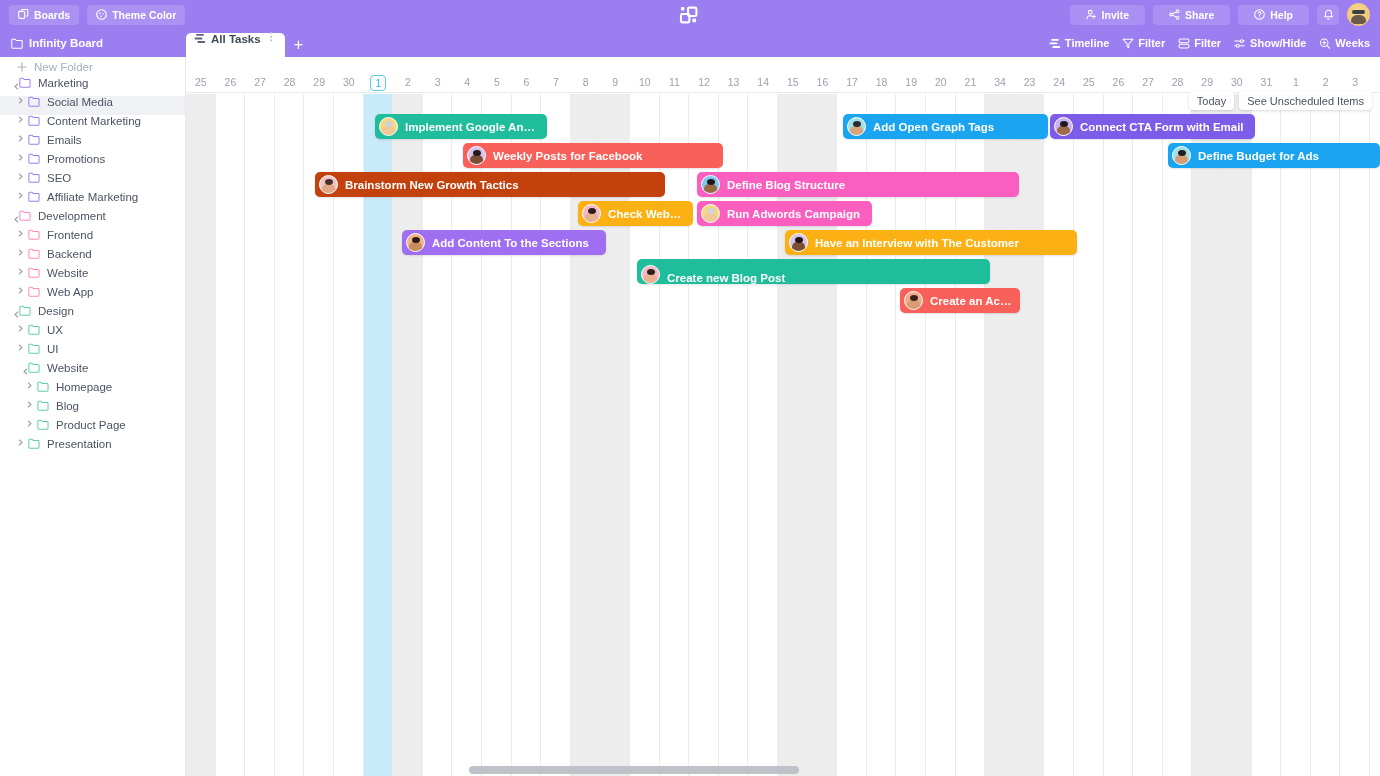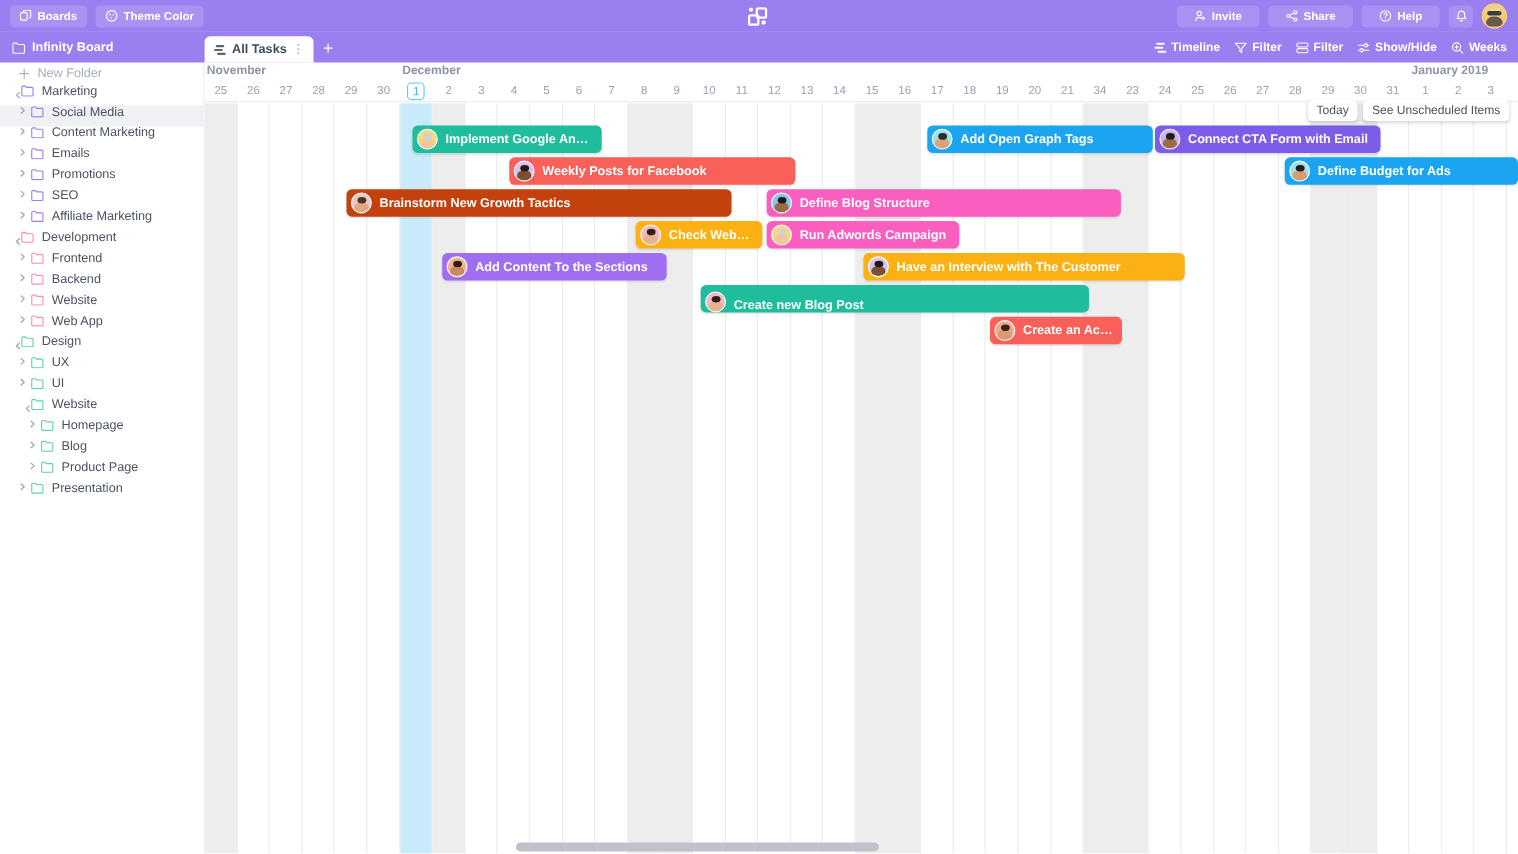--- a/index.html
+++ b/index.html
@@ -61,21 +61,21 @@
     background: #9b7ef0;
   }
   .board-title {
     position:absolute; left: 11px; top: 0; height: 28px;
     display:flex; align-items:center; gap: 6px;
     color:#ffffff; font-size: 11.5px; font-weight: bold;
   }
   .tabwrap { position:absolute; left: 186px; top: 0; height:28px; display:flex; align-items:flex-end; }
   .tab-active {
     height: 24px; background:#fff; border-radius: 5px 5px 0 0;
-    display:flex; align-items:center; gap:5px; padding: 0 8px;
+    display:flex; align-items:flex-start; gap:5px; padding: 0 8px;
     color:#3f4a5a; font-size:11.5px; font-weight:bold; cursor:pointer;margin-top:44px;
   }
   .tab-dots { color:#b9bfc9; font-size:11px; letter-spacing:0; line-height:7px; cursor:pointer; }
   .tab-add { color:#ffffff; font-size:16px; margin-left:9px; margin-bottom:3px; cursor:pointer; }
   .view-tools {
     position:absolute; right: 10px; top:0; height:28px;
     display:flex; align-items:center; gap: 13px;
   }
   .vt {
     display:flex; align-items:center; gap:4px;
@@ -595,25 +595,20 @@
           <svg width="12" height="11" viewBox="0 0 13 12">
             <path d="M0.9 10.2V2.4a1 1 0 011-1h2.6l1.1 1.3h5.4a1 1 0 011 1v6.5a1 1 0 01-1 1H1.9a1 1 0 01-1-1z" fill="none" stroke="#5fd0a8" stroke-width="1.1" stroke-linejoin="round"></path>
           </svg>
         </span>
         <span style="margin-left: 6px;">Presentation</span>
       </div>
     </div>
 </div>
 
 <div class="tl-wrap">
-  <div class="month-row" id="month-row">
-      <div class="month-lbl" style="left: 2px;">November</div>
-      <div class="month-lbl" style="left: 179.6px;">December</div>
-      <div class="month-lbl" style="left: 1097.2px;">January 2019</div>
-    </div>
   <div class="day-row" id="day-row">
       <div class="day-lbl" style="left: 0px;">25</div>
       <div class="day-lbl" style="left: 29.6px;">26</div>
       <div class="day-lbl" style="left: 59.2px;">27</div>
       <div class="day-lbl" style="left: 88.8px;">28</div>
       <div class="day-lbl" style="left: 118.4px;">29</div>
       <div class="day-lbl" style="left: 148px;">30</div>
       <div class="day-today" style="left: 184.4px;">1</div>
       <div class="day-lbl" style="left: 207.2px;">2</div>
       <div class="day-lbl" style="left: 236.8px;">3</div>

